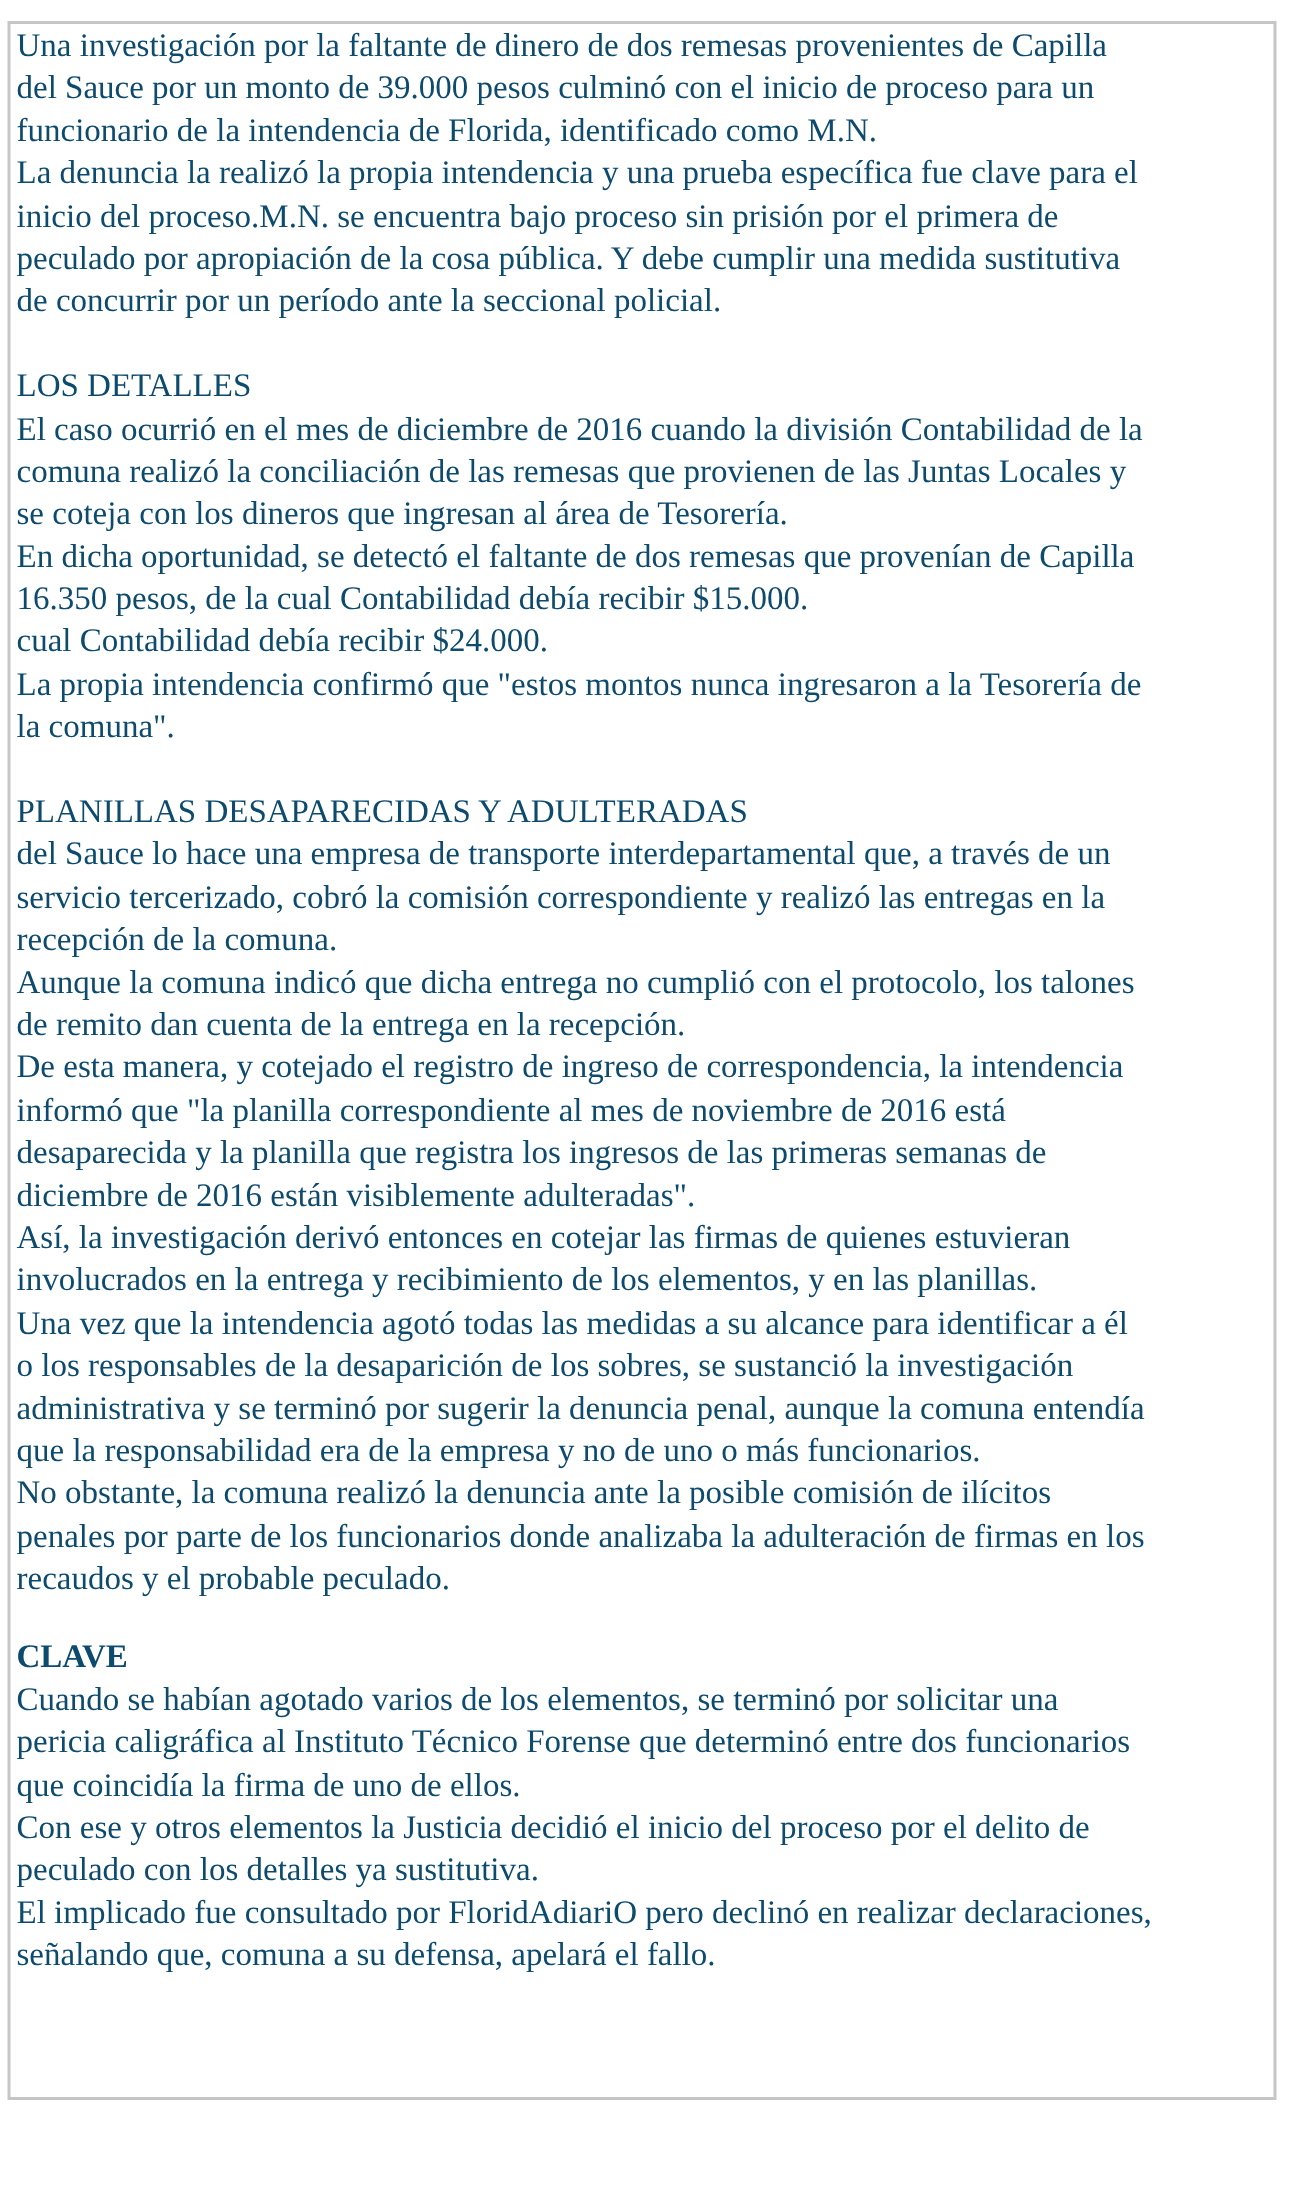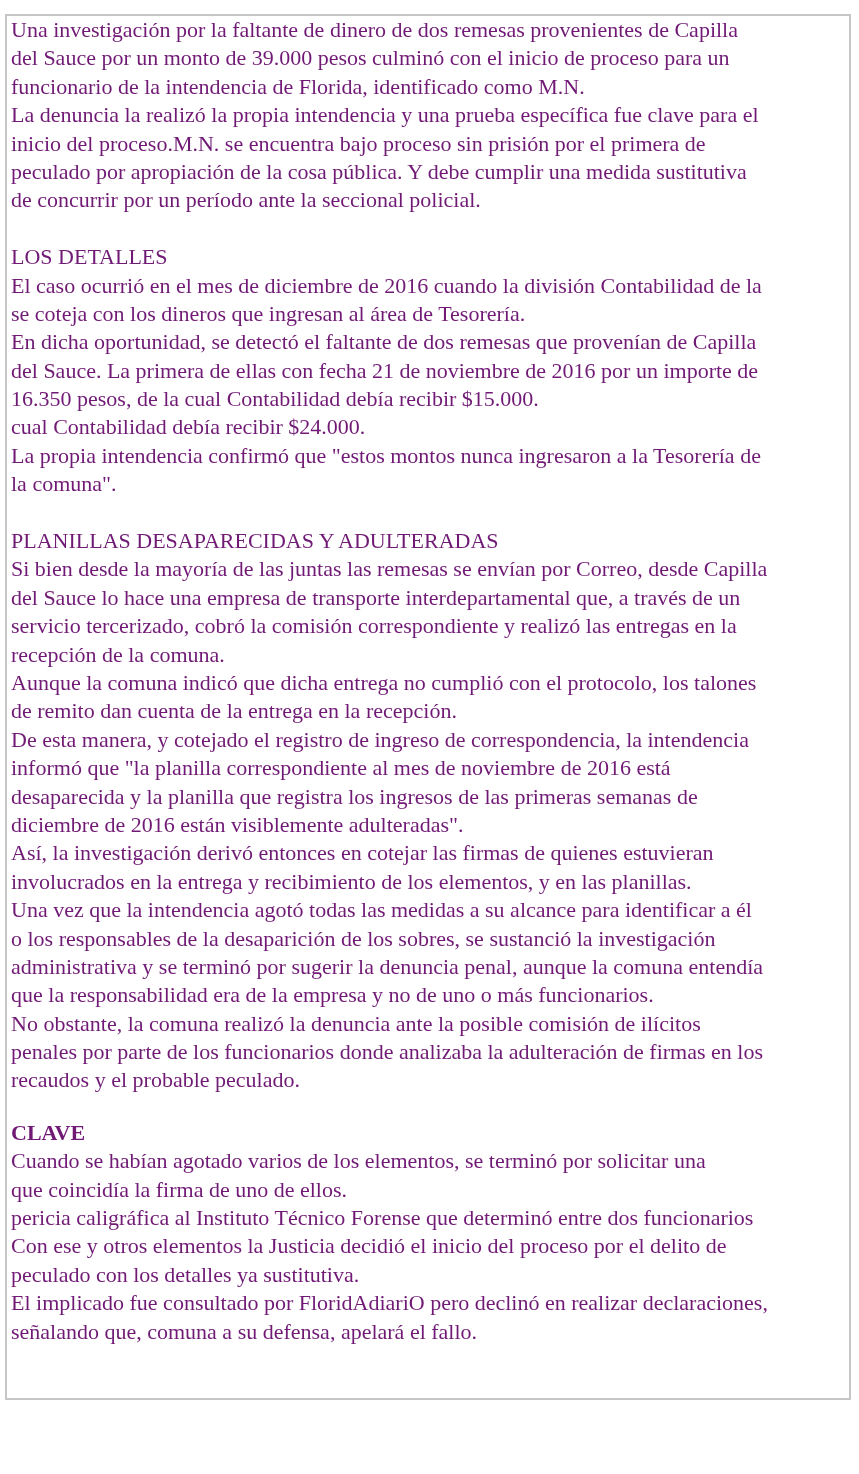--- a/index.html
+++ b/index.html
@@ -24,70 +24,69 @@
     border: 2px solid #c6c6c6;
     background: #ffffff;
     overflow: hidden;
     padding: 0 0 0 4px;
   }
   .line {
     height: 28.4px;
     line-height: 28.4px;
     font-size: 22px;
     white-space: nowrap;
-    color: #701a75;
+    color: #0c4a6e;
   }
   .line.pre-gap {
     margin-top: 24px;
     font-weight: bold;
   }
 </style>
 </head>
 <body>
 
 <div class="doc-box" id="article-body">
     <div class="line body">Una investigación por la faltante de dinero de dos remesas provenientes de Capilla</div>
     <div class="line body">del Sauce por un monto de 39.000 pesos culminó con el inicio de proceso para un</div>
     <div class="line body">funcionario de la intendencia de Florida, identificado como M.N.</div>
     <div class="line body">La denuncia la realizó la propia intendencia y una prueba específica fue clave para el</div>
     <div class="line body">inicio del proceso.M.N. se encuentra bajo proceso sin prisión por el primera de</div>
     <div class="line body">peculado por apropiación de la cosa pública. Y debe cumplir una medida sustitutiva</div>
     <div class="line body">de concurrir por un período ante la seccional policial.</div>
     <div class="line blank"></div>
     <div class="line heading">LOS DETALLES</div>
     <div class="line body">El caso ocurrió en el mes de diciembre de 2016 cuando la división Contabilidad de la</div>
+    <div class="line body">comuna realizó la conciliación de las remesas que provienen de las Juntas Locales y</div>
     <div class="line body">se coteja con los dineros que ingresan al área de Tesorería.</div>
     <div class="line body">En dicha oportunidad, se detectó el faltante de dos remesas que provenían de Capilla</div>
-    <div class="line body">del Sauce. La primera de ellas con fecha 21 de noviembre de 2016 por un importe de</div>
     <div class="line body">16.350 pesos, de la cual Contabilidad debía recibir $15.000.</div>
     <div class="line body">cual Contabilidad debía recibir $24.000.</div>
     <div class="line body">La propia intendencia confirmó que "estos montos nunca ingresaron a la Tesorería de</div>
     <div class="line body">la comuna".</div>
     <div class="line blank"></div>
     <div class="line heading">PLANILLAS DESAPARECIDAS Y ADULTERADAS</div>
-    <div class="line body">Si bien desde la mayoría de las juntas las remesas se envían por Correo, desde Capilla</div>
     <div class="line body">del Sauce lo hace una empresa de transporte interdepartamental que, a través de un</div>
     <div class="line body">servicio tercerizado, cobró la comisión correspondiente y realizó las entregas en la</div>
     <div class="line body">recepción de la comuna.</div>
     <div class="line body">Aunque la comuna indicó que dicha entrega no cumplió con el protocolo, los talones</div>
     <div class="line body">de remito dan cuenta de la entrega en la recepción.</div>
     <div class="line body">De esta manera, y cotejado el registro de ingreso de correspondencia, la intendencia</div>
     <div class="line body">informó que "la planilla correspondiente al mes de noviembre de 2016 está</div>
     <div class="line body">desaparecida y la planilla que registra los ingresos de las primeras semanas de</div>
     <div class="line body">diciembre de 2016 están visiblemente adulteradas".</div>
     <div class="line body">Así, la investigación derivó entonces en cotejar las firmas de quienes estuvieran</div>
     <div class="line body">involucrados en la entrega y recibimiento de los elementos, y en las planillas.</div>
     <div class="line body">Una vez que la intendencia agotó todas las medidas a su alcance para identificar a él</div>
     <div class="line body">o los responsables de la desaparición de los sobres, se sustanció la investigación</div>
     <div class="line body">administrativa y se terminó por sugerir la denuncia penal, aunque la comuna entendía</div>
     <div class="line body">que la responsabilidad era de la empresa y no de uno o más funcionarios.</div>
     <div class="line body">No obstante, la comuna realizó la denuncia ante la posible comisión de ilícitos</div>
     <div class="line body">penales por parte de los funcionarios donde analizaba la adulteración de firmas en los</div>
     <div class="line body">recaudos y el probable peculado.</div>
     <div class="line heading pre-gap">CLAVE</div>
     <div class="line body">Cuando se habían agotado varios de los elementos, se terminó por solicitar una</div>
+    <div class="line body">pericia caligráfica al Instituto Técnico Forense que determinó entre dos funcionarios</div>
     <div class="line body">que coincidía la firma de uno de ellos.</div>
-    <div class="line body">pericia caligráfica al Instituto Técnico Forense que determinó entre dos funcionarios</div>
     <div class="line body">Con ese y otros elementos la Justicia decidió el inicio del proceso por el delito de</div>
     <div class="line body">peculado con los detalles ya sustitutiva.</div>
     <div class="line body">El implicado fue consultado por FloridAdiariO pero declinó en realizar declaraciones,</div>
     <div class="line body">señalando que, comuna a su defensa, apelará el fallo.</div>
   </div>
 
 </body></html>

